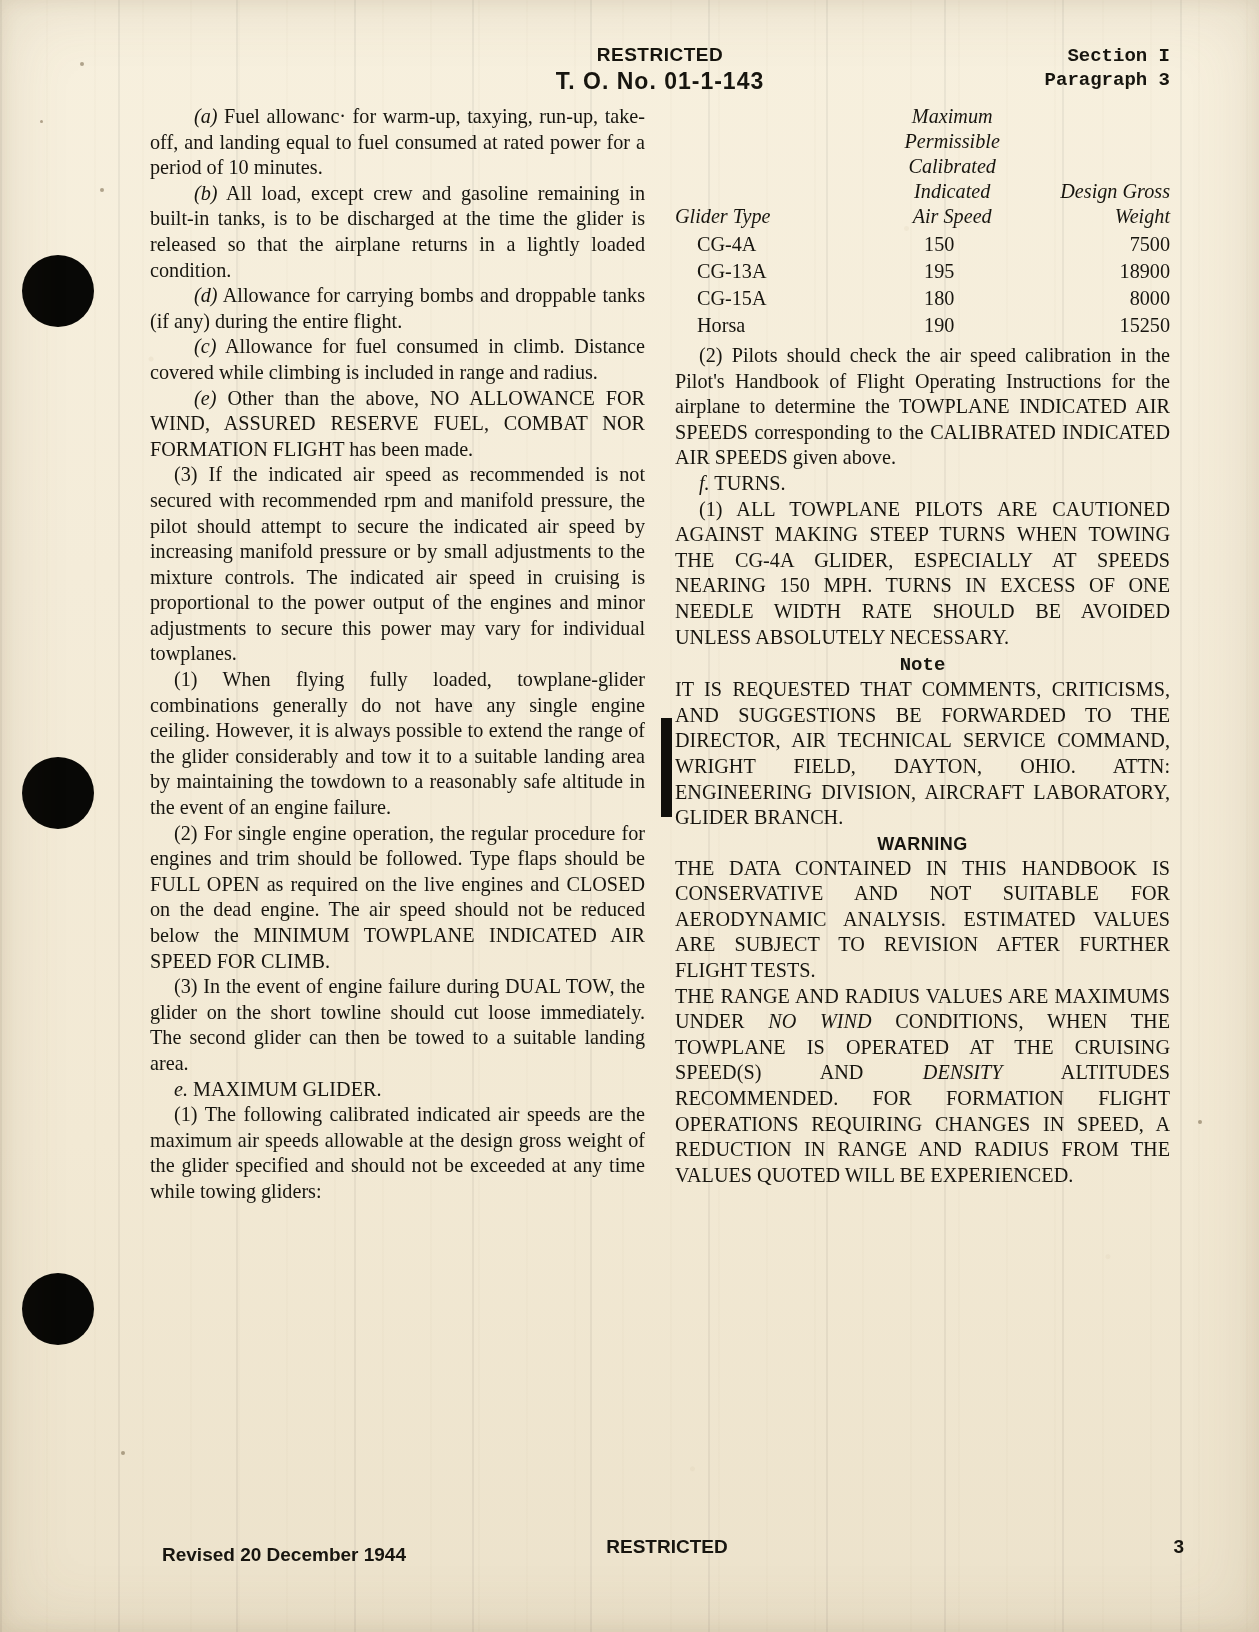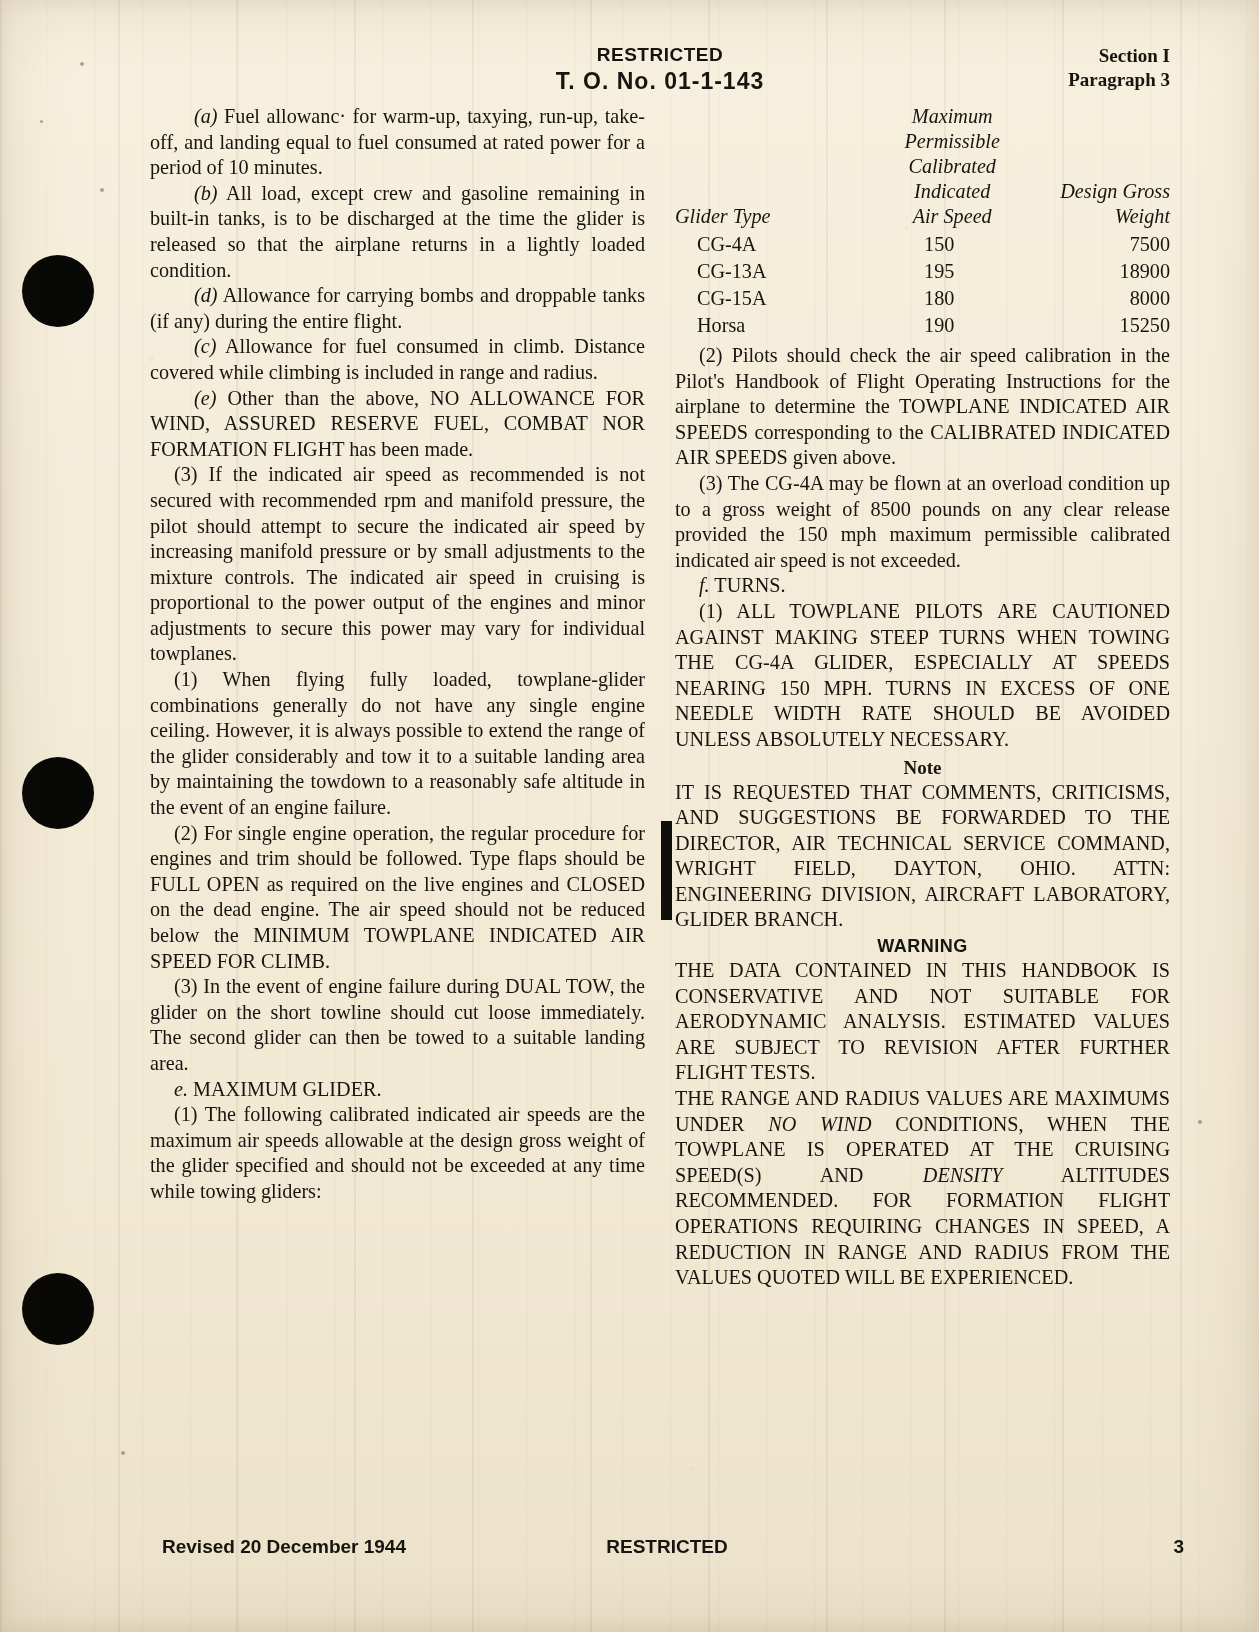--- a/index.html
+++ b/index.html
@@ -55,21 +55,21 @@
   .hdr{position:relative;height:54px;}
   .hdr .ctr{
     position:absolute;left:0;right:0;text-align:center;
     font-family:"Liberation Sans", sans-serif;
     font-weight:bold;color:#17150f;letter-spacing:.5px;
   }
   .hdr .l1{top:0;font-size:19px;}
   .hdr .l2{top:24px;font-size:23px;letter-spacing:1px;}
   .hdr .rt{
     position:absolute;right:0;top:0;text-align:right;
-    font-family:Liberation Serif, serif;
+    font-family:Liberation Mono, monospace;
     font-weight:bold;color:#17150f;font-size:19px;line-height:24px;
   }
   
   #cols{position:relative;margin-top:6px;display:flex;gap:30px;justify-content:flex-end;}
   .col{width:495px;}
   p{
     margin:0 0 0 0;
     font-size:20.2px;
     line-height:25.6px;
     color:#17150f;
@@ -94,41 +94,41 @@
   }
   table.spd th.c1{text-align:left;width:40%;}
   table.spd th.c2{text-align:center;width:32%;}
   table.spd th.c3{text-align:right;width:28%;}
   table.spd td{line-height:27px;padding:0;}
   table.spd td.c1{text-align:left;padding-left:22px;}
   table.spd td.c2{text-align:center;padding-right:26px;}
   table.spd td.c3{text-align:right;}
   
   .note-h{
-    text-align:center;font-family:Liberation Serif, serif;
+    text-align:center;font-family:Liberation Mono, monospace;
     font-weight:bold;font-size:19px;color:#17150f;
     margin:4px 0 1px 0;
   }
   .warn-h{
     text-align:center;font-family:"Liberation Sans", sans-serif;
     font-weight:bold;font-size:18px;letter-spacing:.5px;color:#17150f;
     margin:3px 0 1px 0;
   }
   .notewrap{position:relative;}
   .chgbar{
     position:absolute;left:-14px;top:64px;width:11px;height:99px;background:#100f0b;
   }
   .noteblk p{text-align:justify;}
   
   #footer{
     position:absolute;left:150px;right:75px;top:1536px;height:40px;
     font-family:"Liberation Sans", sans-serif;
     font-weight:bold;font-size:19px;color:#17150f;
   }
-  #footer .lf{position:absolute;left:12px;top:0;}
+  #footer .lf{position:absolute;left:12px;top:8px;}
   #footer .cf{position:absolute;left:0;right:0;text-align:center;top:0;}
   #footer .rf{position:absolute;right:0;top:0;}
   
   .speck{position:absolute;background:rgba(90,70,40,.45);border-radius:50%;}
 </style>
 </head>
 <body>
 
 <div id="page">
   <div id="streaks"></div>
@@ -222,21 +222,20 @@
             <tr>
               <td class="c1">Horsa</td>
               <td class="c2">190</td>
               <td class="c3">15250</td>
             </tr>
           </tbody>
         </table>
 
         <p class="ind-s"><span>(2)</span> <span>Pilots should check the air speed calibration in the Pilot's Handbook of Flight Operating Instructions for the airplane to determine the TOWPLANE INDICATED AIR SPEEDS corresponding to the CALIBRATED INDICATED AIR SPEEDS given above.</span></p>
 
-        <p class="ind-s"><span>(3)</span> <span>The CG-4A may be flown at an overload condition up to a gross weight of 8500 pounds on any clear release provided the 150 mph maximum permissible calibrated indicated air speed is not exceeded.</span></p>
 
         <p class="ind-s"><span class="it">f.</span> <span>TURNS.</span></p>
 
         <p class="ind-s"><span>(1)</span> <span>ALL TOWPLANE PILOTS ARE CAUTIONED AGAINST MAKING STEEP TURNS WHEN TOWING THE CG-4A GLIDER, ESPECIALLY AT SPEEDS NEARING 150 MPH.  TURNS IN EXCESS OF ONE NEEDLE WIDTH RATE SHOULD BE AVOIDED UNLESS ABSOLUTELY NECESSARY.</span></p>
 
         <div class="notewrap">
           <div class="chgbar"></div>
           <div class="note-h">Note</div>
           <div class="noteblk">
             <p>IT IS REQUESTED THAT COMMENTS, CRITICISMS, AND SUGGESTIONS BE FORWARDED TO THE DIRECTOR, AIR TECHNICAL SERVICE COMMAND, WRIGHT FIELD, DAYTON, OHIO. ATTN: ENGINEERING DIVISION, AIRCRAFT LABORATORY, GLIDER BRANCH.</p>

